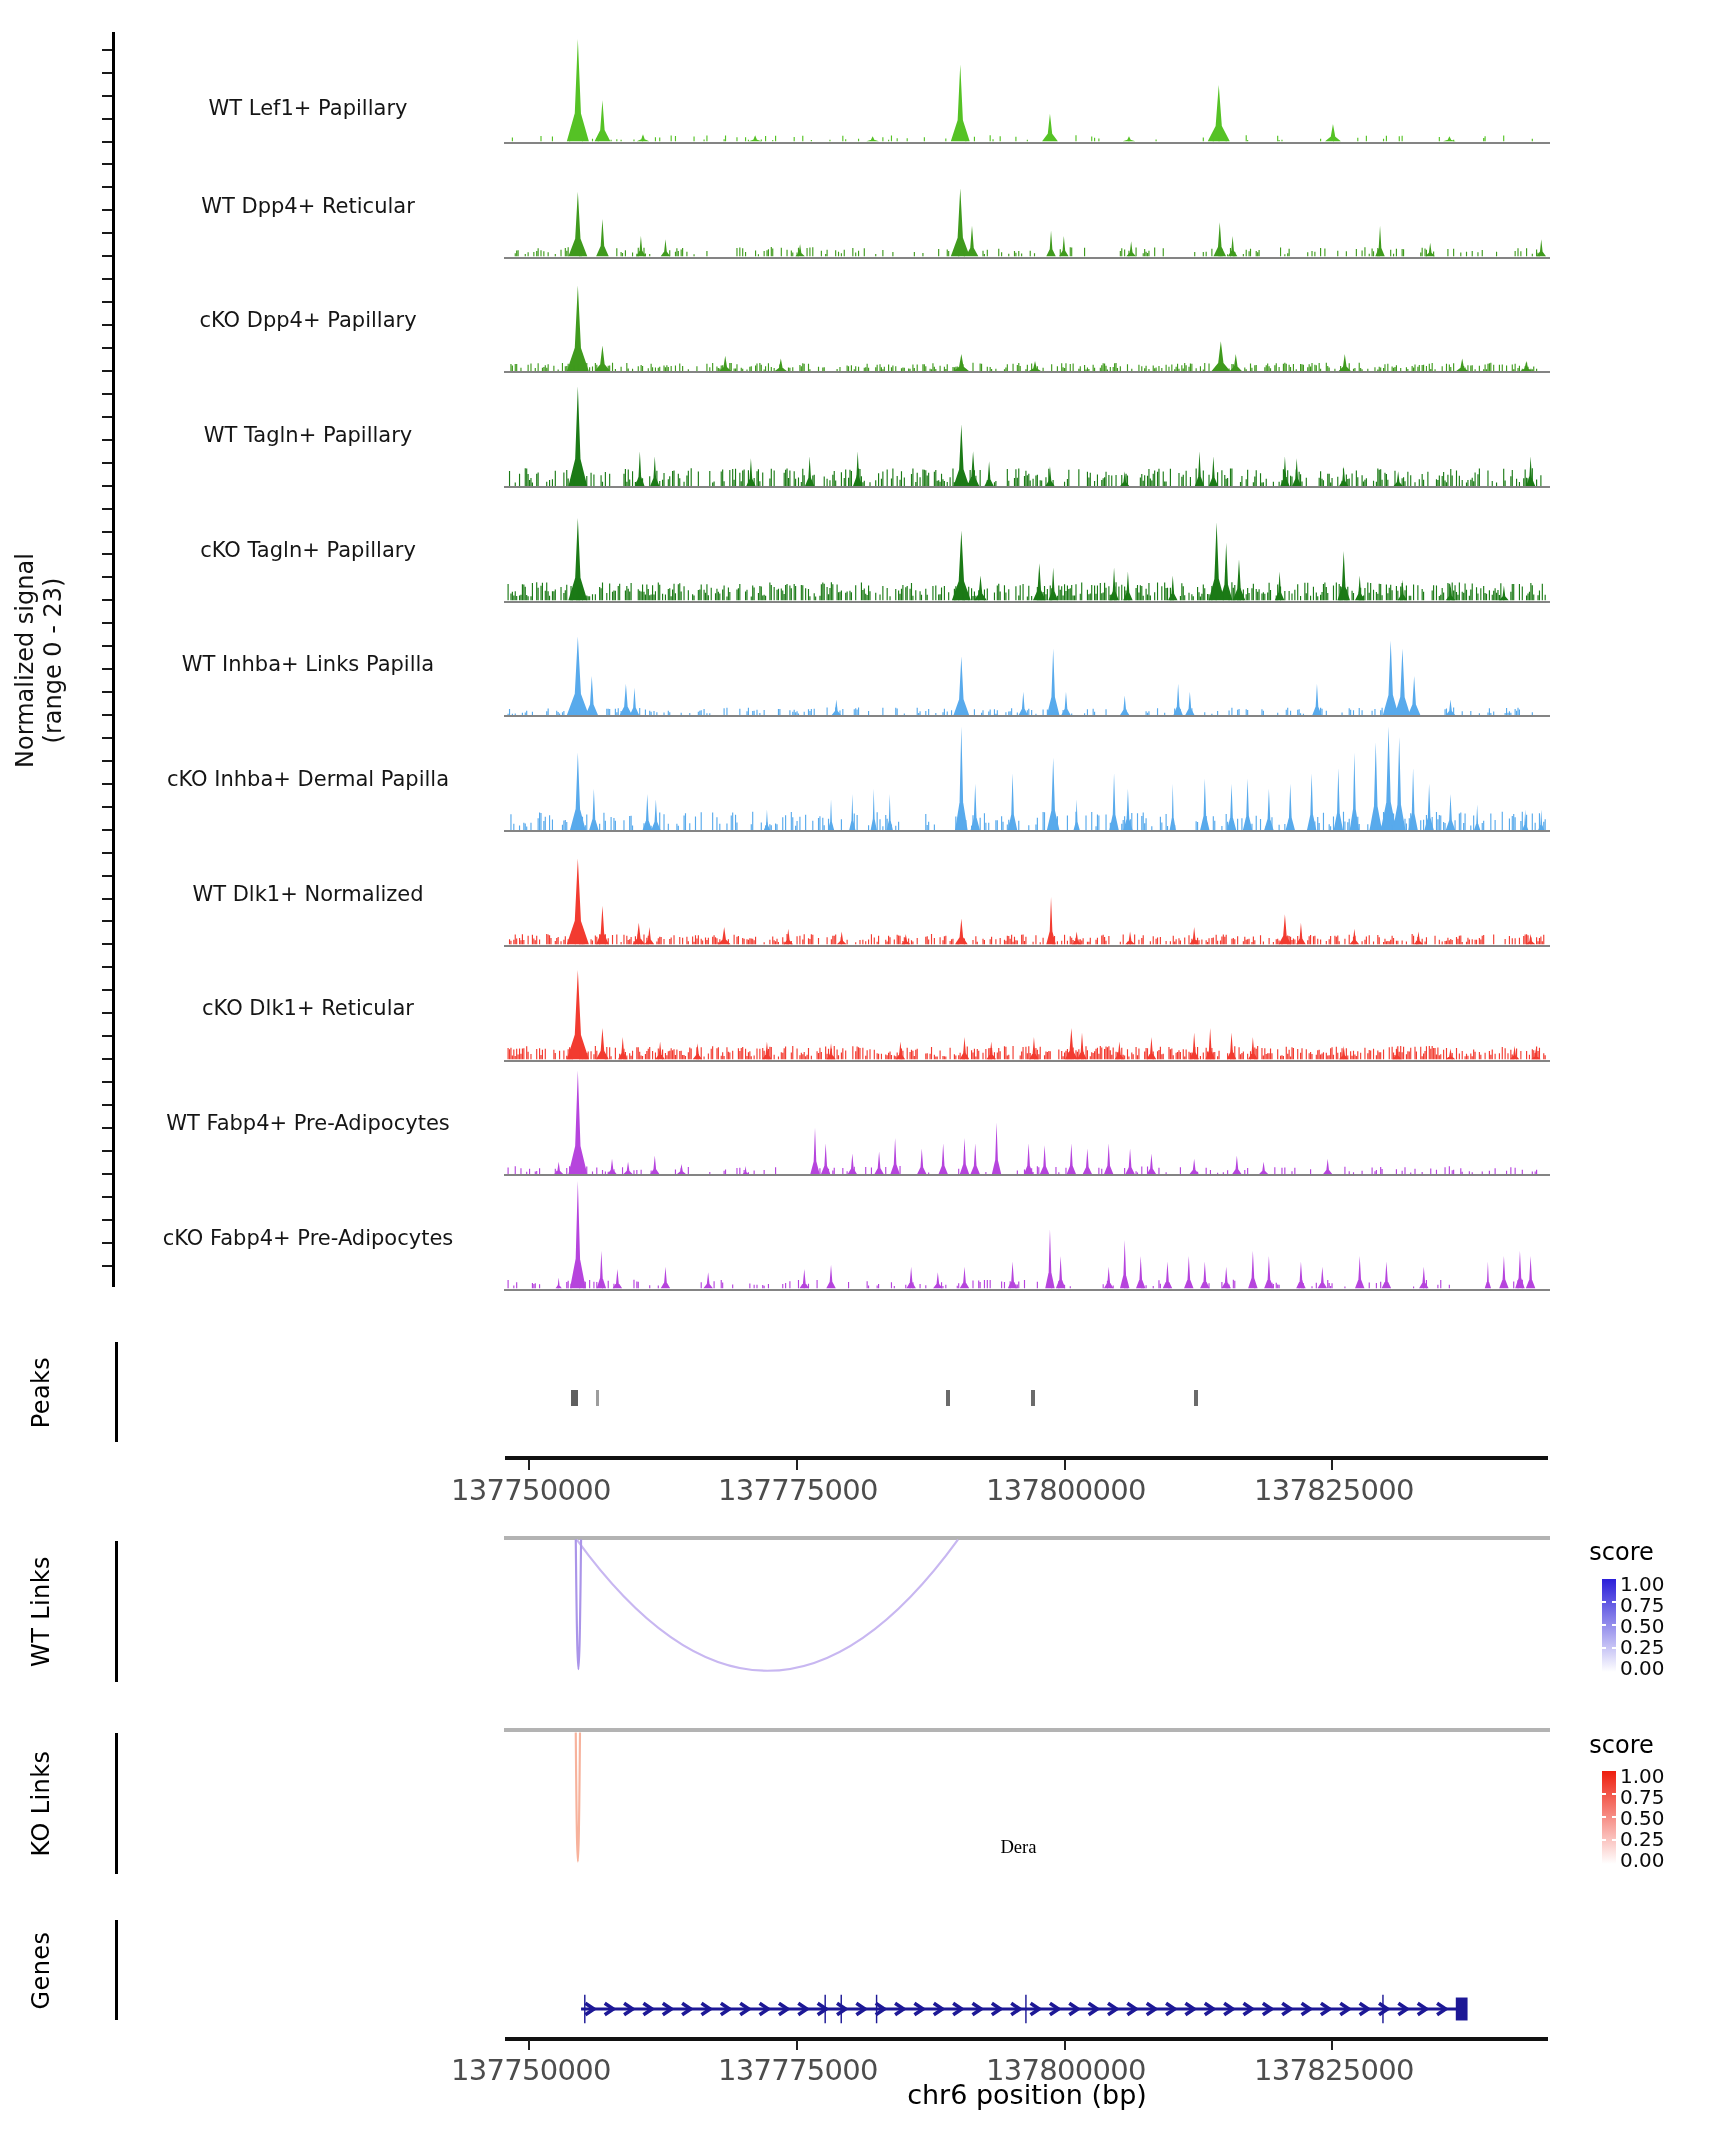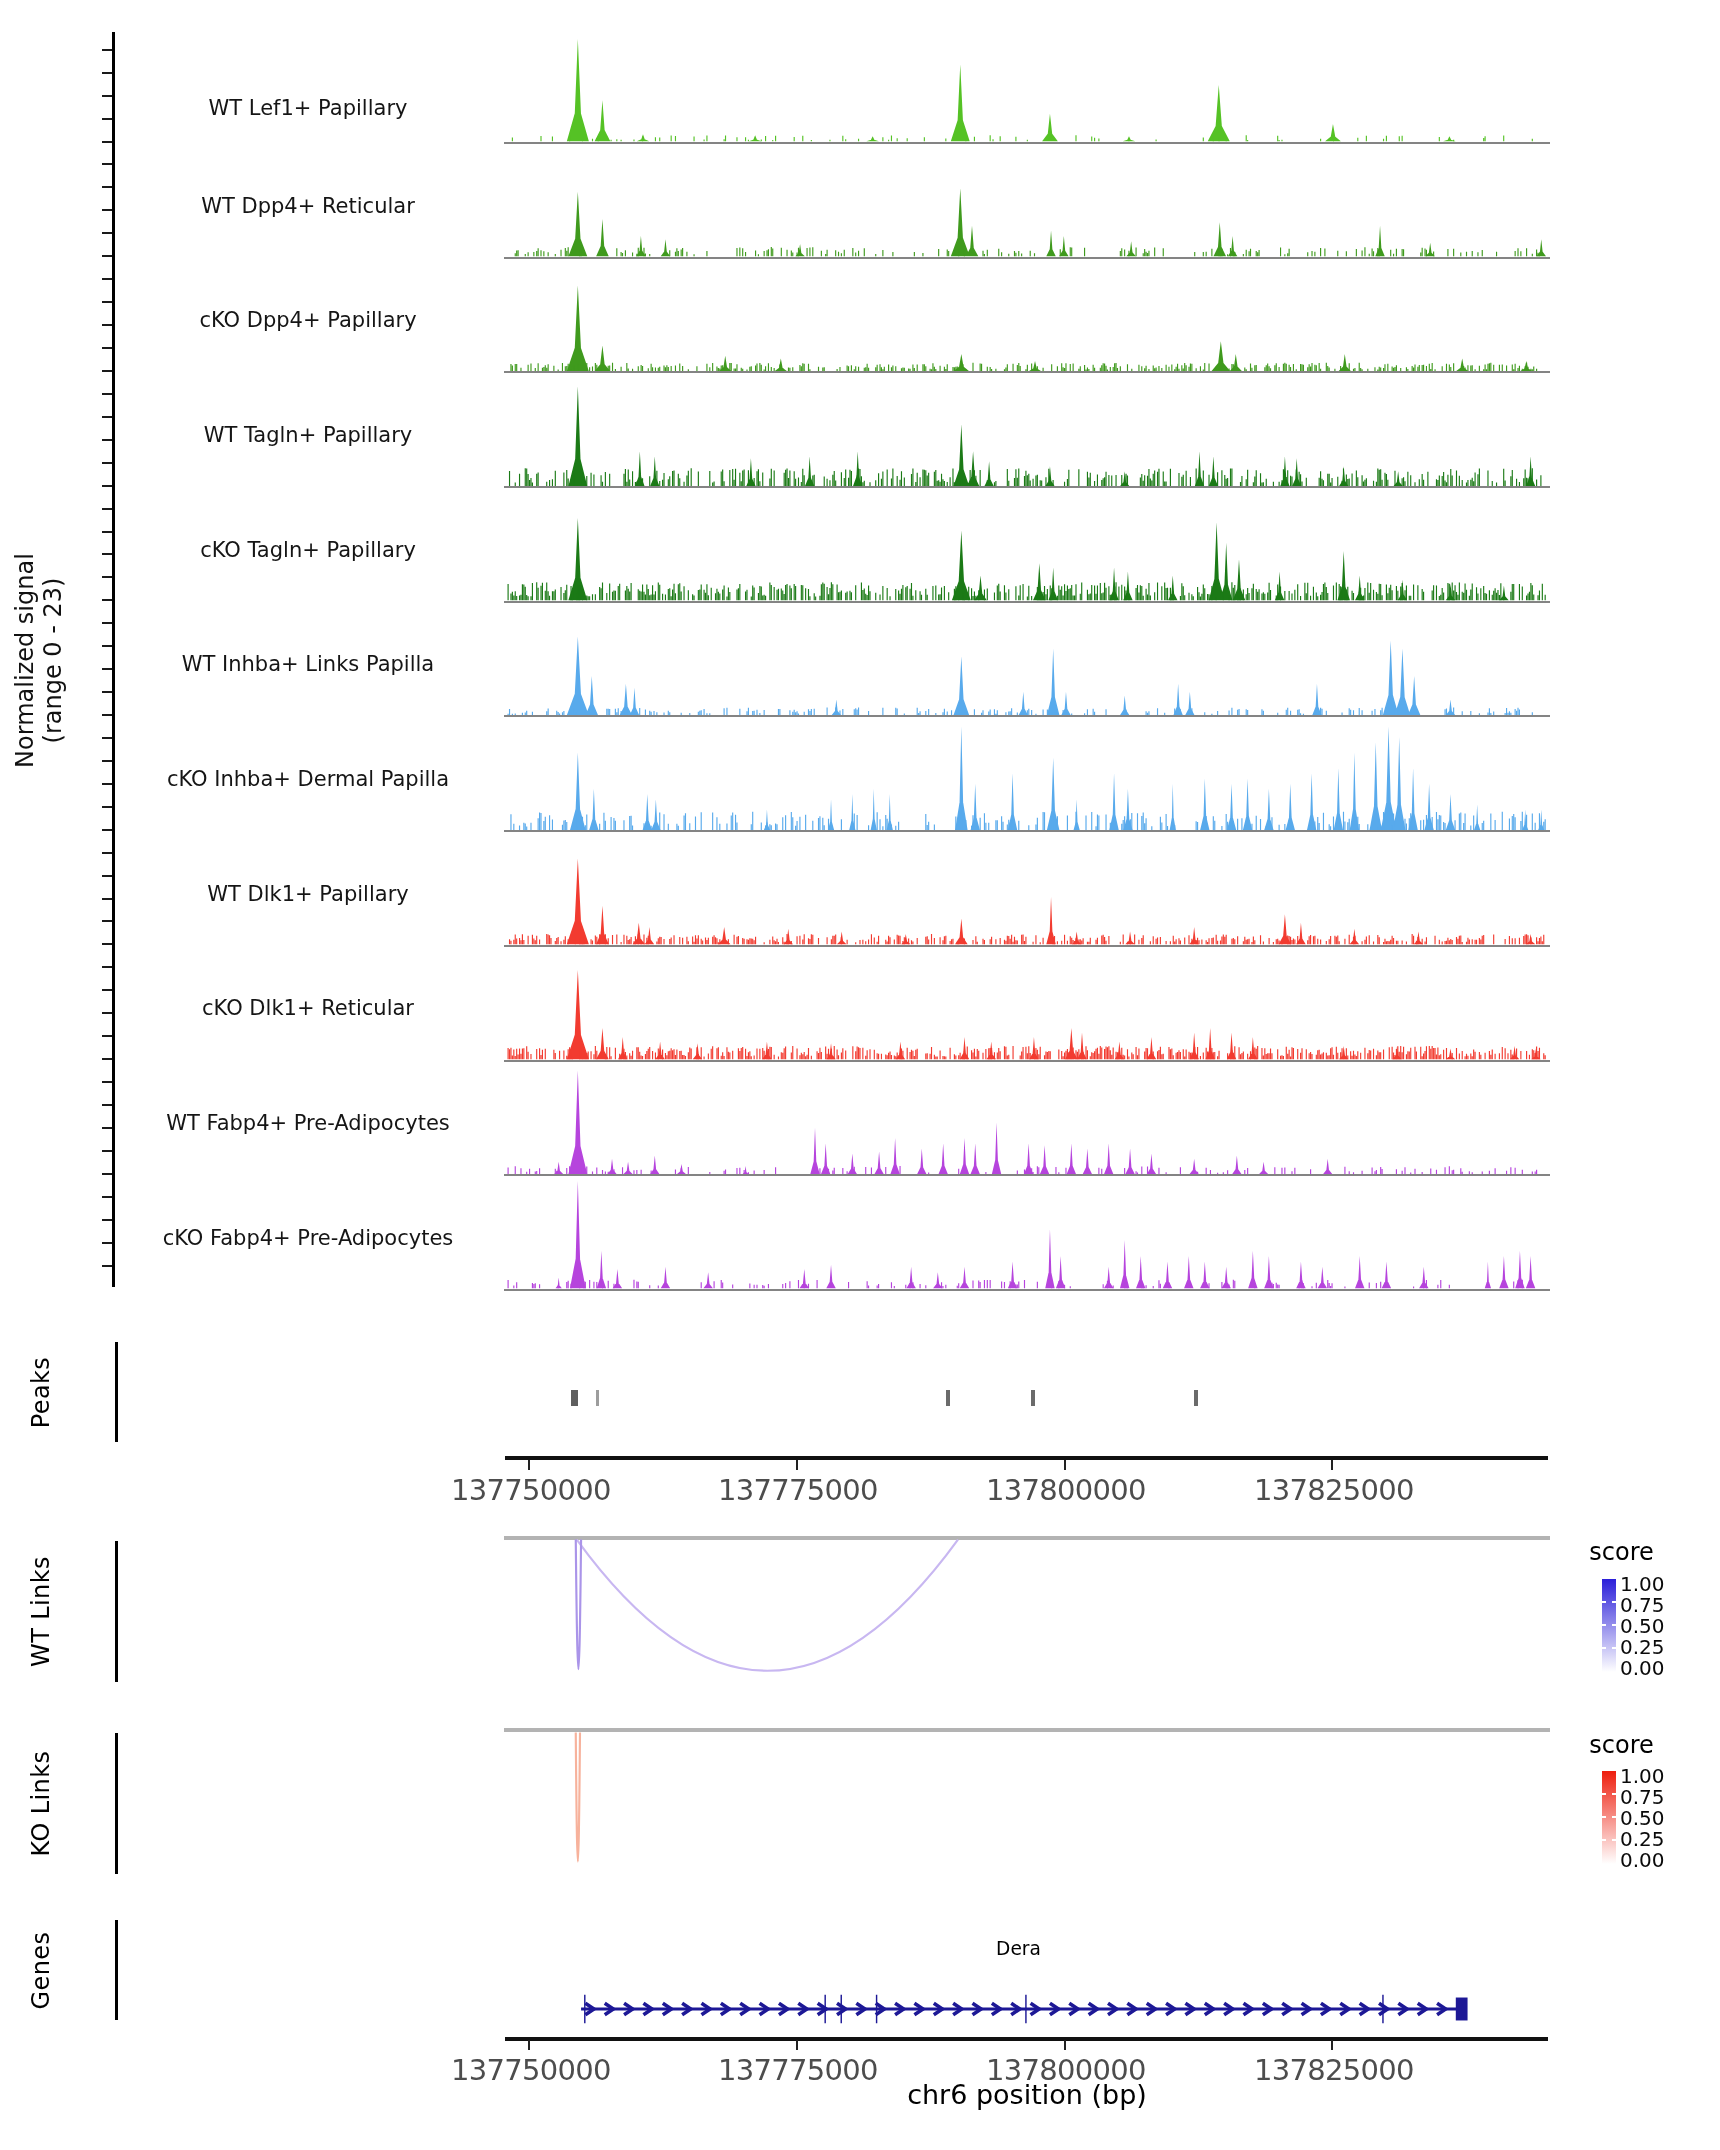--- a/index.html
+++ b/index.html
@@ -124,21 +124,21 @@
       <path d="M86.1 150L101.5 108.2L116.9 150ZM95.6 150L101.5 40.0L107.5 150ZM112.2 150L121.0 129.1L129.8 150ZM117.6 150L121.0 95.0L124.4 150ZM159.9 150L168.7 133.3L177.5 150ZM165.3 150L168.7 106.0L172.1 150ZM174.1 150L180.7 135.4L187.3 150ZM178.1 150L180.7 111.5L183.2 150ZM456.3 150L462.9 141.6L469.5 150ZM460.4 150L462.9 128.0L465.5 150ZM626.7 150L637.7 118.7L648.7 150ZM633.4 150L637.7 67.5L641.9 150ZM717.7 150L724.3 137.5L730.9 150ZM721.7 150L724.3 117.0L726.8 150ZM757.3 150L766.1 114.5L774.9 150ZM762.7 150L766.1 56.5L769.5 150ZM777.4 150L784.0 137.5L790.6 150ZM781.5 150L784.0 117.0L786.6 150ZM859.5 150L866.1 139.6L872.7 150ZM863.6 150L866.1 122.5L868.7 150ZM934.2 150L940.8 133.3L947.4 150ZM938.3 150L940.8 106.0L943.4 150ZM950.6 150L957.2 137.5L963.8 150ZM954.7 150L957.2 117.0L959.8 150ZM1128.3 150L1134.9 133.3L1141.5 150ZM1132.4 150L1134.9 106.0L1137.5 150ZM1227.0 150L1238.0 110.3L1249.0 150ZM1233.7 150L1238.0 45.5L1242.2 150ZM1243.4 150L1254.4 114.5L1265.4 150ZM1250.2 150L1254.4 56.5L1258.7 150ZM1262.0 150L1270.8 129.1L1279.6 150ZM1267.4 150L1270.8 95.0L1274.2 150ZM1315.0 150L1321.6 141.6L1328.2 150ZM1319.1 150L1321.6 128.0L1324.2 150Z" fill="#58aaec"></path>
       <path d="M4 150V147.8M6 150V141.3M10 150V147.8M14 150V147.6M24 150V146.4M28 150V146.2M30 150V143.7M38 150V145.2M58 150V144.4M60 150V140.4M72 150V143.6M74 150V145.5M76 150V147.6M80 150V145.8M82 150V144.0M92 150V143.0M96 150V139.8M98 150V144.4M100 150V144.8M118 150V142.6M142 150V140.7M144 150V140.9M146 150V141.3M154 150V140.7M156 150V145.8M158 150V140.3M162 150V144.1M168 150V145.8M170 150V142.2M188 150V139.8M196 150V141.9M202 150V143.6M204 150V145.1M208 150V144.0M212 150V145.9M222 150V146.2M228 150V143.5M230 150V145.7M246 150V146.3M258 150V146.7M270 150V145.1M272 150V143.6M274 150V142.9M278 150V141.2M282 150V147.2M286 150V147.1M306 150V140.1M310 150V139.4M328 150V140.9M338 150V144.3M340 150V139.4M346 150V144.0M348 150V143.5M352 150V142.2M356 150V146.8M362 150V142.5M382 150V141.3M384 150V141.2M398 150V142.9M402 150V145.1M404 150V142.3M406 150V145.6M408 150V144.2M410 150V147.4M418 150V145.1M424 150V141.7M426 150V144.1M428 150V141.2M432 150V140.9M450 150V139.1M462 150V139.1M468 150V143.2M472 150V141.2M488 150V141.6M490 150V140.1M492 150V141.8M494 150V139.2M508 150V143.9M528 150V139.6M546 150V139.6M548 150V140.6M558 150V147.5M576 150V139.6M578 150V146.8M580 150V144.2M588 150V144.1M592 150V141.3M602 150V146.9M612 150V145.8M614 150V140.7M618 150V144.8M624 150V142.9M636 150V147.6M656 150V141.4M666 150V146.3M668 150V142.8M676 150V144.6M678 150V141.9M684 150V141.4M686 150V147.7M688 150V142.9M700 150V145.9M704 150V144.8M706 150V144.2M708 150V140.0M716 150V146.0M730 150V142.9M732 150V140.9M736 150V142.7M742 150V147.7M752 150V141.9M758 150V141.9M760 150V145.3M764 150V145.9M780 150V142.5M782 150V144.0M786 150V145.6M792 150V147.5M810 150V147.2M814 150V141.5M822 150V140.9M824 150V145.1M840 150V141.5M868 150V142.0M896 150V144.4M898 150V146.3M900 150V144.2M912 150V140.0M922 150V146.5M936 150V140.4M942 150V147.0M944 150V141.6M956 150V144.2M960 150V140.0M978 150V145.6M988 150V147.8M996 150V144.0M1012 150V143.3M1016 150V139.5M1024 150V142.2M1026 150V141.3M1036 150V141.7M1038 150V142.5M1058 150V141.6M1060 150V143.5M1080 150V146.4M1092 150V142.4M1094 150V139.6M1098 150V143.8M1108 150V142.2M1110 150V141.5M1112 150V147.1M1116 150V147.8M1134 150V142.7M1138 150V145.2M1140 150V139.4M1142 150V140.8M1148 150V143.6M1170 150V146.1M1180 150V140.2M1182 150V142.4M1186 150V142.8M1194 150V139.9M1198 150V143.0M1212 150V143.7M1216 150V141.1M1224 150V142.9M1226 150V139.5M1242 150V142.0M1248 150V144.7M1260 150V139.8M1266 150V146.2M1314 150V141.4M1316 150V140.6M1322 150V144.4M1326 150V139.0M1338 150V144.3M1350 150V144.0M1362 150V147.2M1374 150V146.0M1376 150V140.2M1378 150V146.8M1382 150V144.8M1398 150V146.8M1400 150V139.7M1402 150V146.5M1404 150V144.5M1406 150V146.5M1412 150V141.3M1414 150V143.7M1416 150V139.3M1418 150V141.9M1436 150V145.9" stroke="#58aaec" stroke-width="1.6" fill="none"></path>
     </svg>
     <div style="position: absolute; left: 504px; top: 715px; width: 1046px; height: 2.2px; background: rgb(132, 132, 132);"></div>
     <div class="tracklabel" style="position: absolute; left: 129px; top: 767px; width: 358px;">cKO Inhba+ Dermal Papilla</div>
     <svg width="1046" height="108" viewBox="0 0 1459 151" style="position: absolute; left: 504px; top: 723px;">
       <path d="M90.5 150L101.5 108.7L112.5 150ZM97.3 150L101.5 41.3L105.8 150ZM117.3 150L123.9 128.0L130.5 150ZM121.4 150L123.9 92.0L126.5 150ZM192.0 150L198.6 130.7L205.2 150ZM196.1 150L198.6 99.3L201.2 150ZM204.0 150L210.6 133.5L217.2 150ZM208.0 150L210.6 106.5L213.1 150ZM361.5 150L365.9 139.0L370.3 150ZM364.2 150L365.9 121.0L367.6 150ZM451.1 150L455.5 133.5L459.9 150ZM453.8 150L455.5 106.5L457.2 150ZM480.9 150L485.3 130.7L489.7 150ZM483.6 150L485.3 99.3L487.0 150ZM510.8 150L515.2 128.0L519.6 150ZM513.5 150L515.2 92.0L516.9 150ZM533.2 150L537.6 130.7L542.0 150ZM535.9 150L537.6 99.3L539.3 150ZM628.9 150L637.7 94.9L646.5 150ZM634.3 150L637.7 5.0L641.1 150ZM650.5 150L657.1 125.2L663.7 150ZM654.5 150L657.1 84.8L659.6 150ZM702.7 150L709.3 119.7L715.9 150ZM706.8 150L709.3 70.3L711.9 150ZM757.3 150L766.1 111.4L774.9 150ZM762.7 150L766.1 48.5L769.5 150ZM794.5 150L798.9 133.5L803.3 150ZM797.2 150L798.9 106.5L800.6 150ZM844.6 150L851.2 119.7L857.8 150ZM848.7 150L851.2 70.3L853.8 150ZM864.0 150L870.6 128.0L877.2 150ZM868.1 150L870.6 92.0L873.2 150ZM928.9 150L933.3 125.2L937.7 150ZM931.6 150L933.3 84.8L935.0 150ZM971.5 150L978.1 122.5L984.7 150ZM975.6 150L978.1 77.5L980.7 150ZM1008.9 150L1015.5 125.2L1022.1 150ZM1012.9 150L1015.5 84.8L1018.0 150ZM1031.3 150L1037.9 122.5L1044.5 150ZM1035.3 150L1037.9 77.5L1040.4 150ZM1061.1 150L1067.7 128.0L1074.3 150ZM1065.2 150L1067.7 92.0L1070.3 150ZM1091.0 150L1097.6 125.2L1104.2 150ZM1095.1 150L1097.6 84.8L1100.2 150ZM1120.9 150L1127.5 119.7L1134.1 150ZM1124.9 150L1127.5 70.3L1130.0 150ZM1158.2 150L1164.8 116.9L1171.4 150ZM1162.3 150L1164.8 63.0L1167.4 150ZM1180.6 150L1187.2 108.7L1193.8 150ZM1184.7 150L1187.2 41.3L1189.8 150ZM1208.3 150L1217.1 103.2L1225.9 150ZM1213.7 150L1217.1 26.8L1220.5 150ZM1224.0 150L1235.0 94.9L1246.0 150ZM1230.7 150L1235.0 5.0L1239.2 150ZM1241.1 150L1249.9 100.4L1258.7 150ZM1246.5 150L1249.9 19.5L1253.3 150ZM1262.7 150L1269.3 116.9L1275.9 150ZM1266.8 150L1269.3 63.0L1271.9 150ZM1285.1 150L1291.7 125.2L1298.3 150ZM1289.2 150L1291.7 84.8L1294.3 150ZM1315.0 150L1321.6 130.7L1328.2 150ZM1319.1 150L1321.6 99.3L1324.2 150ZM1354.5 150L1358.9 136.2L1363.3 150ZM1357.2 150L1358.9 113.8L1360.6 150ZM1421.7 150L1426.1 139.0L1430.5 150ZM1424.4 150L1426.1 121.0L1427.8 150ZM1444.1 150L1448.5 139.0L1452.9 150ZM1446.8 150L1448.5 121.0L1450.2 150Z" fill="#58aaec"></path>
       <path d="M8 150V127.5M12 150V141.0M20 150V143.2M26 150V139.6M28 150V140.4M30 150V144.6M36 150V139.4M46 150V133.1M48 150V125.3M50 150V125.8M54 150V136.9M56 150V131.2M62 150V128.9M66 150V134.9M80 150V142.3M82 150V136.3M84 150V135.7M86 150V138.3M100 150V128.2M102 150V144.0M108 150V131.0M112 150V142.8M114 150V127.8M124 150V144.6M126 150V140.8M132 150V140.7M138 150V125.5M140 150V136.8M148 150V131.5M152 150V132.9M154 150V136.5M166 150V135.8M174 150V130.2M176 150V129.7M178 150V143.2M194 150V140.3M204 150V143.8M208 150V143.1M210 150V139.2M216 150V125.3M222 150V127.5M228 150V141.0M240 150V140.8M242 150V143.8M250 150V129.3M252 150V126.1M258 150V140.1M266 150V130.7M274 150V124.8M290 150V125.1M296 150V131.9M300 150V140.7M310 150V140.5M316 150V129.3M318 150V125.1M322 150V128.3M324 150V139.2M344 150V141.7M346 150V124.1M358 150V139.1M364 150V143.3M366 150V139.2M370 150V141.5M372 150V142.9M378 150V140.4M380 150V141.5M388 150V131.8M392 150V129.1M400 150V124.3M402 150V131.8M406 150V143.5M408 150V136.9M412 150V131.0M420 150V128.2M430 150V136.5M438 150V132.7M440 150V130.4M444 150V132.6M446 150V142.9M452 150V133.8M470 150V134.7M488 150V126.6M492 150V128.5M508 150V143.1M514 150V143.6M520 150V124.7M524 150V134.4M528 150V144.2M532 150V128.8M534 150V133.7M540 150V142.0M546 150V143.6M550 150V138.0M588 150V127.3M590 150V142.5M592 150V137.9M600 150V142.0M630 150V130.9M638 150V135.4M644 150V135.5M652 150V143.5M654 150V129.1M664 150V132.3M670 150V126.1M672 150V139.4M676 150V139.3M686 150V136.1M688 150V136.1M694 150V130.4M696 150V138.1M702 150V141.8M704 150V135.1M706 150V139.1M708 150V135.4M718 150V136.5M732 150V142.9M742 150V142.0M744 150V132.4M752 150V124.5M754 150V124.9M760 150V144.1M768 150V136.3M772 150V130.3M786 150V129.4M798 150V124.0M812 150V129.5M820 150V124.5M826 150V144.2M828 150V128.0M830 150V129.2M840 150V127.8M846 150V139.3M862 150V140.7M864 150V135.5M866 150V130.3M870 150V129.6M874 150V134.6M876 150V125.9M884 150V126.2M890 150V129.9M892 150V125.1M894 150V140.3M896 150V133.2M904 150V144.5M916 150V131.0M918 150V139.1M924 150V127.1M926 150V144.1M936 150V142.5M966 150V137.3M968 150V138.3M980 150V130.2M990 150V130.5M992 150V136.7M1002 150V144.1M1008 150V127.1M1010 150V137.9M1016 150V134.6M1018 150V137.7M1024 150V133.8M1030 150V133.1M1044 150V140.7M1050 150V129.7M1056 150V134.2M1064 150V143.9M1072 150V131.8M1082 150V142.3M1090 150V141.2M1096 150V135.4M1098 150V130.8M1132 150V137.8M1136 150V131.4M1138 150V139.8M1144 150V125.6M1152 150V141.6M1154 150V144.5M1158 150V130.6M1166 150V127.8M1172 150V124.1M1174 150V137.8M1178 150V138.6M1180 150V134.0M1192 150V131.1M1194 150V141.1M1206 150V141.5M1220 150V144.4M1224 150V142.9M1228 150V124.4M1240 150V143.2M1242 150V126.5M1258 150V133.9M1260 150V140.6M1264 150V133.1M1266 150V126.1M1268 150V143.5M1280 150V136.0M1284 150V135.4M1288 150V128.6M1296 150V131.6M1302 150V124.6M1304 150V134.5M1306 150V128.8M1308 150V129.3M1312 150V138.5M1314 150V139.8M1320 150V143.9M1328 150V136.0M1334 150V126.6M1336 150V125.1M1340 150V139.8M1342 150V126.7M1350 150V143.3M1354 150V129.3M1366 150V139.9M1368 150V136.5M1378 150V126.6M1384 150V135.5M1394 150V124.2M1404 150V133.4M1408 150V130.1M1410 150V127.2M1412 150V131.7M1420 150V136.9M1422 150V124.0M1428 150V128.3M1436 150V126.7M1440 150V139.4M1446 150V126.3M1452 150V138.0M1454 150V134.6" stroke="#58aaec" stroke-width="1.6" fill="none"></path>
     </svg>
     <div style="position: absolute; left: 504px; top: 830px; width: 1046px; height: 2.2px; background: rgb(132, 132, 132);"></div>
-    <div class="tracklabel" style="position: absolute; left: 129px; top: 882px; width: 358px;">WT Dlk1+ Papillary</div>
+    <div class="tracklabel" style="position: absolute; left: 129px; top: 882px; width: 358px;">WT Dlk1+ Normalized</div>
     <svg width="1046" height="108" viewBox="0 0 1459 151" style="position: absolute; left: 504px; top: 837px;">
       <path d="M86.1 150L101.5 104.4L116.9 150ZM95.6 150L101.5 30.0L107.5 150ZM127.1 150L135.9 129.5L144.7 150ZM132.5 150L135.9 96.0L139.3 150ZM177.9 150L186.7 138.6L195.5 150ZM183.3 150L186.7 120.0L190.1 150ZM195.0 150L201.6 140.9L208.2 150ZM199.1 150L201.6 126.0L204.2 150ZM297.3 150L306.1 140.9L314.9 150ZM302.7 150L306.1 126.0L309.5 150ZM389.1 150L395.7 141.8L402.3 150ZM393.2 150L395.7 128.4L398.3 150ZM463.8 150L470.4 143.2L477.0 150ZM467.9 150L470.4 132.0L473.0 150ZM553.4 150L560.0 144.5L566.6 150ZM557.5 150L560.0 135.6L562.6 150ZM628.9 150L637.7 136.3L646.5 150ZM634.3 150L637.7 114.0L641.1 150ZM756.5 150L763.1 124.9L769.7 150ZM760.6 150L763.1 84.0L765.7 150ZM792.3 150L798.9 143.2L805.5 150ZM796.4 150L798.9 132.0L801.5 150ZM867.0 150L873.6 143.2L880.2 150ZM871.1 150L873.6 132.0L876.2 150ZM956.6 150L963.2 140.9L969.8 150ZM960.7 150L963.2 126.0L965.8 150ZM1081.3 150L1090.1 134.0L1098.9 150ZM1086.7 150L1090.1 108.0L1093.5 150ZM1105.9 150L1112.5 138.6L1119.1 150ZM1110.0 150L1112.5 120.0L1115.1 150ZM1180.6 150L1187.2 141.8L1193.8 150ZM1184.7 150L1187.2 128.4L1189.8 150ZM1270.2 150L1276.8 143.2L1283.4 150ZM1274.3 150L1276.8 132.0L1279.4 150ZM1427.0 150L1433.6 144.5L1440.2 150ZM1431.1 150L1433.6 135.6L1436.2 150Z" fill="#f23b30"></path>
       <path d="M6 150V142.8M8 150V145.0M12 150V143.8M14 150V136.2M16 150V142.0M20 150V141.3M22 150V144.4M24 150V135.8M26 150V143.9M32 150V137.9M38 150V136.8M40 150V142.0M42 150V144.3M44 150V137.9M48 150V143.2M58 150V135.7M60 150V136.2M62 150V137.4M64 150V141.3M70 150V145.4M72 150V141.2M74 150V139.8M78 150V145.7M82 150V143.5M84 150V138.9M88 150V142.8M98 150V139.9M104 150V142.2M106 150V140.7M108 150V144.8M110 150V140.5M120 150V143.1M122 150V144.7M126 150V137.6M128 150V139.3M132 150V136.1M140 150V136.0M144 150V141.7M150 150V137.0M156 150V136.2M162 150V146.9M166 150V136.8M170 150V138.0M172 150V144.0M174 150V142.8M176 150V139.9M180 150V145.7M182 150V138.8M186 150V135.8M190 150V143.6M194 150V136.4M198 150V141.0M200 150V137.9M212 150V146.0M214 150V141.4M216 150V139.5M218 150V139.9M222 150V142.5M230 150V142.6M232 150V140.4M236 150V137.2M244 150V139.7M248 150V141.0M254 150V139.6M256 150V145.6M262 150V139.1M264 150V146.5M266 150V137.4M268 150V142.0M270 150V137.3M274 150V142.1M276 150V144.8M280 150V140.6M282 150V144.0M284 150V141.0M290 150V139.5M292 150V137.4M294 150V140.1M296 150V141.5M298 150V147.0M300 150V142.8M312 150V142.8M320 150V136.6M324 150V139.5M326 150V138.3M332 150V141.3M334 150V142.2M338 150V143.1M340 150V143.8M342 150V141.4M344 150V142.0M346 150V142.4M348 150V144.2M350 150V139.4M362 150V147.1M370 150V143.7M374 150V139.1M376 150V144.4M378 150V145.7M380 150V142.1M382 150V146.8M388 150V140.2M390 150V146.5M394 150V135.7M396 150V136.9M400 150V145.3M408 150V138.7M412 150V138.0M416 150V143.4M418 150V136.1M424 150V141.7M426 150V142.7M428 150V136.1M430 150V136.5M438 150V141.2M450 150V140.3M456 150V142.8M458 150V138.2M460 150V138.2M462 150V136.2M470 150V139.7M478 150V143.6M490 150V147.0M496 150V143.9M500 150V143.8M504 150V145.8M508 150V143.4M512 150V135.9M516 150V140.5M520 150V146.6M522 150V138.0M532 150V143.8M534 150V146.1M536 150V137.9M538 150V140.0M544 150V143.2M548 150V136.5M550 150V137.6M552 150V138.0M556 150V145.4M558 150V140.0M564 150V141.9M568 150V144.5M570 150V146.2M576 150V141.3M588 150V139.4M590 150V138.8M592 150V143.3M596 150V135.6M600 150V141.2M608 150V140.1M612 150V144.2M614 150V138.7M616 150V138.1M622 150V145.5M624 150V143.1M626 150V142.2M632 150V146.3M634 150V144.0M642 150V141.8M654 150V144.0M658 150V138.7M660 150V146.5M668 150V142.2M670 150V144.1M678 150V143.0M680 150V139.5M686 150V143.0M692 150V141.3M698 150V143.8M700 150V144.9M702 150V138.1M704 150V138.3M706 150V142.2M708 150V136.8M710 150V146.4M712 150V139.3M714 150V144.2M716 150V144.8M722 150V136.8M724 150V136.3M726 150V145.3M728 150V139.6M738 150V146.3M742 150V137.3M748 150V147.1M752 150V140.7M766 150V144.2M768 150V138.5M772 150V145.9M778 150V145.1M782 150V136.7M786 150V145.2M790 150V138.8M792 150V140.8M794 150V144.0M796 150V145.3M798 150V141.5M802 150V143.2M804 150V142.8M806 150V144.6M808 150V141.4M814 150V146.6M816 150V146.4M818 150V140.8M826 150V143.5M828 150V140.9M834 150V137.8M836 150V136.6M838 150V139.9M840 150V145.2M844 150V138.5M860 150V146.5M864 150V136.3M870 150V146.6M874 150V145.5M880 150V136.2M886 150V143.7M890 150V141.1M892 150V137.2M902 150V145.8M906 150V138.9M910 150V142.3M912 150V140.4M916 150V139.8M924 150V145.3M930 150V145.9M934 150V137.9M936 150V146.2M938 150V142.8M942 150V141.7M944 150V144.8M950 150V140.4M956 150V137.5M960 150V142.1M962 150V143.8M966 150V144.0M968 150V140.8M970 150V144.3M974 150V143.2M980 150V144.4M982 150V146.8M984 150V141.4M988 150V141.1M990 150V140.4M994 150V136.7M996 150V144.9M1000 150V144.6M1002 150V139.1M1004 150V136.2M1006 150V139.6M1008 150V136.5M1016 150V142.4M1018 150V141.2M1020 150V143.0M1024 150V138.7M1032 150V145.7M1034 150V139.6M1036 150V143.5M1038 150V143.1M1040 150V142.3M1044 150V146.9M1046 150V139.0M1048 150V144.2M1056 150V137.5M1060 150V146.2M1068 150V141.1M1074 150V146.7M1078 150V142.9M1080 150V142.4M1082 150V144.6M1086 150V146.2M1094 150V137.7M1096 150V138.4M1098 150V139.4M1100 150V144.0M1102 150V141.9M1104 150V143.4M1108 150V138.5M1122 150V144.2M1124 150V138.8M1126 150V137.0M1130 150V138.6M1132 150V138.1M1136 150V142.1M1140 150V143.3M1148 150V145.4M1152 150V143.1M1154 150V138.3M1160 150V138.2M1162 150V139.3M1164 150V137.8M1166 150V145.6M1174 150V142.1M1180 150V136.8M1186 150V139.3M1188 150V138.0M1198 150V145.9M1202 150V143.8M1204 150V139.1M1208 150V137.2M1214 150V146.1M1220 150V137.1M1222 150V140.1M1228 150V146.9M1230 150V142.4M1232 150V145.7M1234 150V145.4M1236 150V145.7M1238 150V143.7M1240 150V138.1M1242 150V141.1M1246 150V145.0M1248 150V145.2M1254 150V144.7M1260 150V146.0M1268 150V135.7M1270 150V137.9M1274 150V145.2M1276 150V139.7M1282 150V142.3M1286 150V146.2M1288 150V140.1M1300 150V137.9M1306 150V143.7M1310 150V146.0M1314 150V145.5M1316 150V145.2M1318 150V140.7M1320 150V144.3M1322 150V142.6M1324 150V144.0M1330 150V139.9M1332 150V142.1M1334 150V137.9M1336 150V137.7M1338 150V146.7M1344 150V146.4M1346 150V141.0M1348 150V143.2M1352 150V142.9M1356 150V143.8M1358 150V143.5M1362 150V141.3M1364 150V143.3M1366 150V138.2M1368 150V137.0M1382 150V136.4M1398 150V142.5M1404 150V138.4M1408 150V141.4M1412 150V141.5M1418 150V140.7M1424 150V138.5M1426 150V136.4M1428 150V136.0M1430 150V137.2M1434 150V140.5M1442 150V140.1M1444 150V145.9M1446 150V141.1M1448 150V139.1M1450 150V145.8M1452 150V136.5" stroke="#f23b30" stroke-width="1.6" fill="none"></path>
     </svg>
     <div style="position: absolute; left: 504px; top: 945px; width: 1046px; height: 2.2px; background: rgb(132, 132, 132);"></div>
     <div class="tracklabel" style="position: absolute; left: 129px; top: 996px; width: 358px;">cKO Dlk1+ Reticular</div>
     <svg width="1046" height="108" viewBox="0 0 1459 151" style="position: absolute; left: 504px; top: 952px;">
       <path d="M86.1 150L101.5 102.5L116.9 150ZM95.6 150L101.5 25.0L107.5 150ZM127.1 150L135.9 133.4L144.7 150ZM132.5 150L135.9 106.3L139.3 150ZM157.7 150L164.3 138.1L170.9 150ZM161.7 150L164.3 118.8L166.8 150ZM209.9 150L216.5 140.5L223.1 150ZM214.0 150L216.5 125.0L219.1 150ZM262.2 150L268.8 141.4L275.4 150ZM266.3 150L268.8 127.5L271.4 150ZM359.3 150L365.9 140.5L372.5 150ZM363.3 150L365.9 125.0L368.4 150ZM448.9 150L455.5 141.4L462.1 150ZM452.9 150L455.5 127.5L458.0 150ZM545.9 150L552.5 140.5L559.1 150ZM550.0 150L552.5 125.0L555.1 150ZM635.5 150L642.1 138.1L648.7 150ZM639.6 150L642.1 118.8L644.7 150ZM672.9 150L679.5 140.5L686.1 150ZM676.9 150L679.5 125.0L682.0 150ZM732.6 150L739.2 138.1L745.8 150ZM736.7 150L739.2 118.8L741.8 150ZM782.7 150L791.5 133.4L800.3 150ZM788.1 150L791.5 106.3L794.9 150ZM799.8 150L806.4 135.8L813.0 150ZM803.9 150L806.4 112.5L809.0 150ZM852.1 150L858.7 140.5L865.3 150ZM856.1 150L858.7 125.0L861.2 150ZM896.9 150L903.5 138.1L910.1 150ZM900.9 150L903.5 118.8L906.0 150ZM956.6 150L963.2 135.8L969.8 150ZM960.7 150L963.2 112.5L965.8 150ZM979.0 150L985.6 133.4L992.2 150ZM983.1 150L985.6 106.3L988.2 150ZM1008.9 150L1015.5 135.8L1022.1 150ZM1012.9 150L1015.5 112.5L1018.0 150ZM1038.7 150L1045.3 138.1L1051.9 150ZM1042.8 150L1045.3 118.8L1047.9 150ZM1165.7 150L1172.3 142.9L1178.9 150ZM1169.7 150L1172.3 131.3L1174.8 150ZM1240.3 150L1246.9 142.9L1253.5 150ZM1244.4 150L1246.9 131.3L1249.5 150ZM1315.0 150L1321.6 144.3L1328.2 150ZM1319.1 150L1321.6 135.0L1324.2 150ZM1404.6 150L1411.2 142.9L1417.8 150ZM1408.7 150L1411.2 131.3L1413.8 150ZM1434.5 150L1441.1 144.3L1447.7 150ZM1438.5 150L1441.1 135.0L1443.6 150Z" fill="#f23b30"></path>
       <path d="M4 150V134.2M6 150V135.9M8 150V134.0M10 150V144.7M12 150V136.2M14 150V145.3M16 150V135.4M18 150V143.4M20 150V134.8M22 150V142.2M24 150V134.8M26 150V134.6M30 150V131.8M32 150V139.4M36 150V142.6M44 150V135.7M48 150V134.7M50 150V143.9M52 150V136.6M56 150V135.4M68 150V136.8M70 150V141.2M76 150V137.9M82 150V137.7M86 150V145.1M88 150V135.9M90 150V133.2M92 150V139.6M94 150V145.6M104 150V133.7M106 150V133.8M108 150V131.4M110 150V145.9M112 150V141.5M114 150V141.3M116 150V139.0M120 150V138.7M124 150V142.9M126 150V131.4M128 150V138.1M140 150V143.0M142 150V132.8M146 150V133.0M148 150V145.6M154 150V134.0M160 150V142.3M162 150V145.2M166 150V135.1M168 150V139.9M170 150V144.8M174 150V141.5M176 150V145.1M178 150V137.9M184 150V133.1M186 150V133.2M188 150V139.4M190 150V144.7M192 150V145.5M196 150V142.7M198 150V138.5M200 150V135.3M202 150V132.8M206 150V138.5M210 150V140.6M214 150V134.9M220 150V136.4M224 150V141.1M226 150V144.2M228 150V138.7M230 150V138.0M232 150V134.5M234 150V137.2M236 150V136.1M238 150V143.9M240 150V136.4M244 150V138.3M246 150V138.1M248 150V144.0M250 150V144.0M252 150V145.5M256 150V140.3M258 150V133.4M260 150V134.8M268 150V133.3M270 150V142.6M274 150V133.0M278 150V146.2M284 150V142.0M288 150V135.1M290 150V131.9M296 150V134.6M298 150V133.1M302 150V145.0M304 150V140.0M306 150V145.5M310 150V133.0M312 150V139.3M314 150V140.5M318 150V138.2M326 150V134.5M328 150V138.4M330 150V134.1M332 150V132.9M336 150V135.2M338 150V145.4M340 150V140.2M342 150V138.6M344 150V145.6M348 150V144.6M352 150V134.8M356 150V135.4M360 150V134.1M362 150V138.2M366 150V145.3M368 150V135.7M370 150V132.6M372 150V132.8M376 150V143.6M382 150V146.1M386 150V140.1M388 150V140.8M390 150V134.5M392 150V132.0M400 150V140.6M402 150V131.5M408 150V134.9M412 150V144.2M414 150V141.0M416 150V143.1M418 150V139.7M420 150V145.9M422 150V143.5M424 150V134.3M428 150V145.1M436 150V138.9M438 150V141.3M440 150V133.8M442 150V139.9M448 150V132.1M450 150V142.3M452 150V135.3M454 150V142.8M456 150V135.2M458 150V145.7M460 150V131.4M464 150V136.2M466 150V144.2M470 150V140.5M472 150V134.7M476 150V137.8M486 150V131.7M490 150V138.6M492 150V132.1M494 150V133.2M496 150V134.3M500 150V133.7M504 150V145.0M506 150V137.4M510 150V136.0M516 150V136.6M520 150V141.6M522 150V142.2M526 150V142.2M532 150V143.2M534 150V144.3M536 150V140.7M538 150V139.1M540 150V143.9M544 150V144.6M546 150V145.8M548 150V140.5M552 150V141.8M554 150V134.8M556 150V138.1M562 150V134.0M566 150V139.9M568 150V136.6M570 150V138.1M572 150V145.5M574 150V136.6M576 150V135.1M588 150V141.9M590 150V141.5M594 150V142.1M596 150V132.8M600 150V143.7M602 150V146.0M604 150V146.0M608 150V137.6M612 150V145.4M614 150V145.6M616 150V146.0M622 150V133.9M628 150V142.8M630 150V144.6M634 150V144.4M636 150V140.7M640 150V144.9M642 150V138.4M646 150V132.0M652 150V137.4M654 150V140.6M656 150V135.2M658 150V146.1M660 150V135.5M662 150V138.0M668 150V140.7M672 150V135.6M676 150V134.7M678 150V134.3M680 150V134.2M684 150V140.3M688 150V140.6M690 150V134.1M692 150V138.6M698 150V131.7M700 150V132.5M702 150V144.8M704 150V143.5M710 150V131.5M720 150V144.7M722 150V139.2M724 150V132.8M728 150V132.4M730 150V141.5M732 150V131.8M734 150V141.1M740 150V144.2M742 150V134.3M744 150V136.6M746 150V143.0M748 150V132.3M754 150V144.2M756 150V139.2M758 150V139.9M760 150V138.5M762 150V138.7M774 150V136.3M778 150V138.3M780 150V145.6M782 150V140.4M784 150V138.2M786 150V135.5M788 150V140.0M790 150V140.1M792 150V142.7M794 150V133.4M798 150V137.5M800 150V139.6M802 150V135.8M806 150V145.4M808 150V139.6M812 150V131.8M814 150V137.4M818 150V145.8M820 150V140.2M822 150V141.1M824 150V138.9M826 150V135.4M828 150V133.7M830 150V142.4M832 150V131.4M834 150V133.5M838 150V135.7M840 150V132.0M842 150V133.3M844 150V131.8M846 150V137.2M848 150V143.7M850 150V133.4M854 150V139.6M856 150V140.1M858 150V140.0M862 150V133.8M864 150V143.7M866 150V144.7M870 150V136.1M872 150V146.1M876 150V140.4M878 150V142.9M882 150V132.8M884 150V144.3M886 150V134.9M894 150V139.0M896 150V134.3M898 150V134.4M906 150V139.0M912 150V138.7M914 150V136.9M916 150V132.4M918 150V143.1M920 150V142.4M928 150V132.9M930 150V135.9M932 150V135.0M934 150V144.2M938 150V140.9M940 150V139.8M942 150V137.4M944 150V139.8M948 150V135.9M950 150V146.0M952 150V136.2M956 150V139.5M958 150V140.9M960 150V140.4M964 150V132.8M966 150V144.7M968 150V132.9M972 150V145.5M976 150V140.6M980 150V133.9M982 150V139.1M984 150V141.6M986 150V144.5M988 150V134.3M990 150V140.2M992 150V139.7M996 150V145.6M998 150V138.2M1010 150V141.6M1014 150V141.9M1016 150V137.3M1018 150V140.9M1020 150V131.7M1026 150V133.1M1028 150V142.8M1030 150V141.3M1032 150V139.0M1038 150V142.3M1042 150V138.8M1048 150V133.4M1050 150V135.3M1052 150V131.3M1058 150V134.2M1060 150V144.6M1062 150V134.5M1064 150V142.7M1066 150V141.6M1068 150V141.7M1070 150V135.0M1072 150V141.5M1080 150V135.9M1084 150V145.0M1086 150V144.2M1088 150V145.5M1092 150V132.6M1094 150V142.1M1096 150V136.7M1098 150V146.1M1100 150V133.3M1102 150V134.1M1108 150V135.6M1112 150V140.7M1114 150V134.6M1120 150V135.8M1124 150V141.7M1126 150V139.9M1128 150V142.7M1134 150V143.8M1136 150V137.2M1138 150V136.7M1140 150V143.2M1142 150V142.0M1144 150V140.2M1148 150V140.9M1150 150V144.6M1152 150V144.5M1154 150V134.7M1156 150V133.1M1158 150V143.6M1162 150V132.3M1164 150V140.9M1168 150V140.3M1170 150V134.6M1172 150V143.2M1174 150V145.0M1176 150V134.4M1178 150V144.6M1182 150V138.8M1184 150V145.2M1186 150V138.0M1188 150V143.3M1190 150V145.4M1192 150V138.7M1196 150V140.8M1202 150V133.9M1206 150V141.6M1208 150V136.9M1210 150V137.6M1214 150V135.3M1218 150V144.2M1220 150V137.8M1222 150V140.0M1224 150V140.3M1228 150V136.2M1236 150V133.2M1240 150V132.6M1242 150V140.5M1244 150V144.0M1246 150V135.6M1248 150V131.9M1250 150V139.5M1252 150V131.4M1254 150V140.1M1256 150V132.5M1260 150V142.9M1262 150V138.7M1264 150V139.2M1266 150V134.0M1272 150V132.6M1274 150V139.1M1280 150V132.3M1282 150V145.9M1284 150V141.9M1286 150V138.4M1288 150V131.9M1292 150V131.6M1294 150V135.1M1296 150V131.6M1298 150V134.2M1300 150V134.3M1302 150V143.2M1304 150V133.4M1306 150V144.2M1308 150V143.0M1312 150V136.7M1316 150V134.2M1324 150V141.2M1330 150V134.3M1334 150V141.8M1338 150V138.4M1342 150V145.6M1344 150V142.3M1346 150V145.2M1350 150V141.8M1352 150V145.8M1354 150V136.4M1356 150V139.6M1362 150V139.7M1364 150V143.8M1370 150V140.7M1376 150V138.5M1378 150V143.5M1380 150V136.3M1384 150V142.4M1390 150V141.4M1394 150V132.9M1398 150V134.7M1402 150V141.5M1406 150V136.6M1408 150V143.3M1410 150V145.0M1414 150V134.8M1420 150V138.4M1428 150V138.3M1432 150V143.6M1436 150V136.1M1438 150V137.3M1440 150V141.2M1442 150V132.2M1444 150V138.4M1446 150V133.9M1452 150V141.6M1454 150V144.5" stroke="#f23b30" stroke-width="1.6" fill="none"></path>
     </svg>
@@ -223,21 +223,21 @@
 <div class="abs legend-labels" style="left:1620px;top:1766px;width:86px;">
   <span>1.00</span>
   <span>0.75</span>
   <span>0.50</span>
   <span>0.25</span>
   <span>0.00</span>
 </div>
 
 <div class="abs bracket" style="left:115px;top:1920px;height:100px;"></div>
 <div class="abs rot seclabel" style="left:-66px;top:1956px;width:215px;height:29px;">Genes</div>
-<div class="abs genename" style="left:947px;top:1938px;width:143px;">Dera</div>
+<div class="abs genename" style="left:947px;top:1836px;width:143px;font-family:Liberation Serif, serif;">Dera</div>
 <svg id="gene-svg" class="abs" style="left:504px;top:1986px;" width="1046" height="46" viewBox="0 0 1459 64">
     <path d="M107.5 32H1336.5" stroke="#1d1896" stroke-width="4" fill="none"></path>
     <path d="M113.5 24L125.5 32L113.5 40M140.5 24L152.5 32L140.5 40M167.5 24L179.5 32L167.5 40M194.5 24L206.5 32L194.5 40M221.5 24L233.5 32L221.5 40M248.5 24L260.5 32L248.5 40M275.5 24L287.5 32L275.5 40M302.5 24L314.5 32L302.5 40M329.5 24L341.5 32L329.5 40M356.5 24L368.5 32L356.5 40M383.5 24L395.5 32L383.5 40M410.5 24L422.5 32L410.5 40M437.5 24L449.5 32L437.5 40M464.5 24L476.5 32L464.5 40M491.5 24L503.5 32L491.5 40M518.5 24L530.5 32L518.5 40M545.5 24L557.5 32L545.5 40M572.5 24L584.5 32L572.5 40M599.5 24L611.5 32L599.5 40M626.5 24L638.5 32L626.5 40M653.5 24L665.5 32L653.5 40M680.5 24L692.5 32L680.5 40M707.5 24L719.5 32L707.5 40M734.5 24L746.5 32L734.5 40M761.5 24L773.5 32L761.5 40M788.5 24L800.5 32L788.5 40M815.5 24L827.5 32L815.5 40M842.5 24L854.5 32L842.5 40M869.5 24L881.5 32L869.5 40M896.5 24L908.5 32L896.5 40M923.5 24L935.5 32L923.5 40M950.5 24L962.5 32L950.5 40M977.5 24L989.5 32L977.5 40M1004.5 24L1016.5 32L1004.5 40M1031.5 24L1043.5 32L1031.5 40M1058.5 24L1070.5 32L1058.5 40M1085.5 24L1097.5 32L1085.5 40M1112.5 24L1124.5 32L1112.5 40M1139.5 24L1151.5 32L1139.5 40M1166.5 24L1178.5 32L1166.5 40M1193.5 24L1205.5 32L1193.5 40M1220.5 24L1232.5 32L1220.5 40M1247.5 24L1259.5 32L1247.5 40M1274.5 24L1286.5 32L1274.5 40M1301.5 24L1313.5 32L1301.5 40" stroke="#1d1896" stroke-width="5" fill="none"></path>
     <path d="M112.7 12V52M448.0 12V52M470.4 12V52M519.7 12V52M728.0 12V52M1226.0 12V52" stroke="#1d1896" stroke-width="2" fill="none"></path>
     <rect x="1327.6" y="16" width="16.4" height="32" fill="#1d1896"></rect>
   </svg>
 
 <div class="abs axisline" style="left:505px;top:2037px;width:1043px;"></div>
 <div id="axis2-ticks" class="abs" style="left:0;top:0;">
     <div style="position: absolute; left: 528px; top: 2040px; width: 2.2px; height: 10px; background: rgb(34, 34, 34);"></div>

